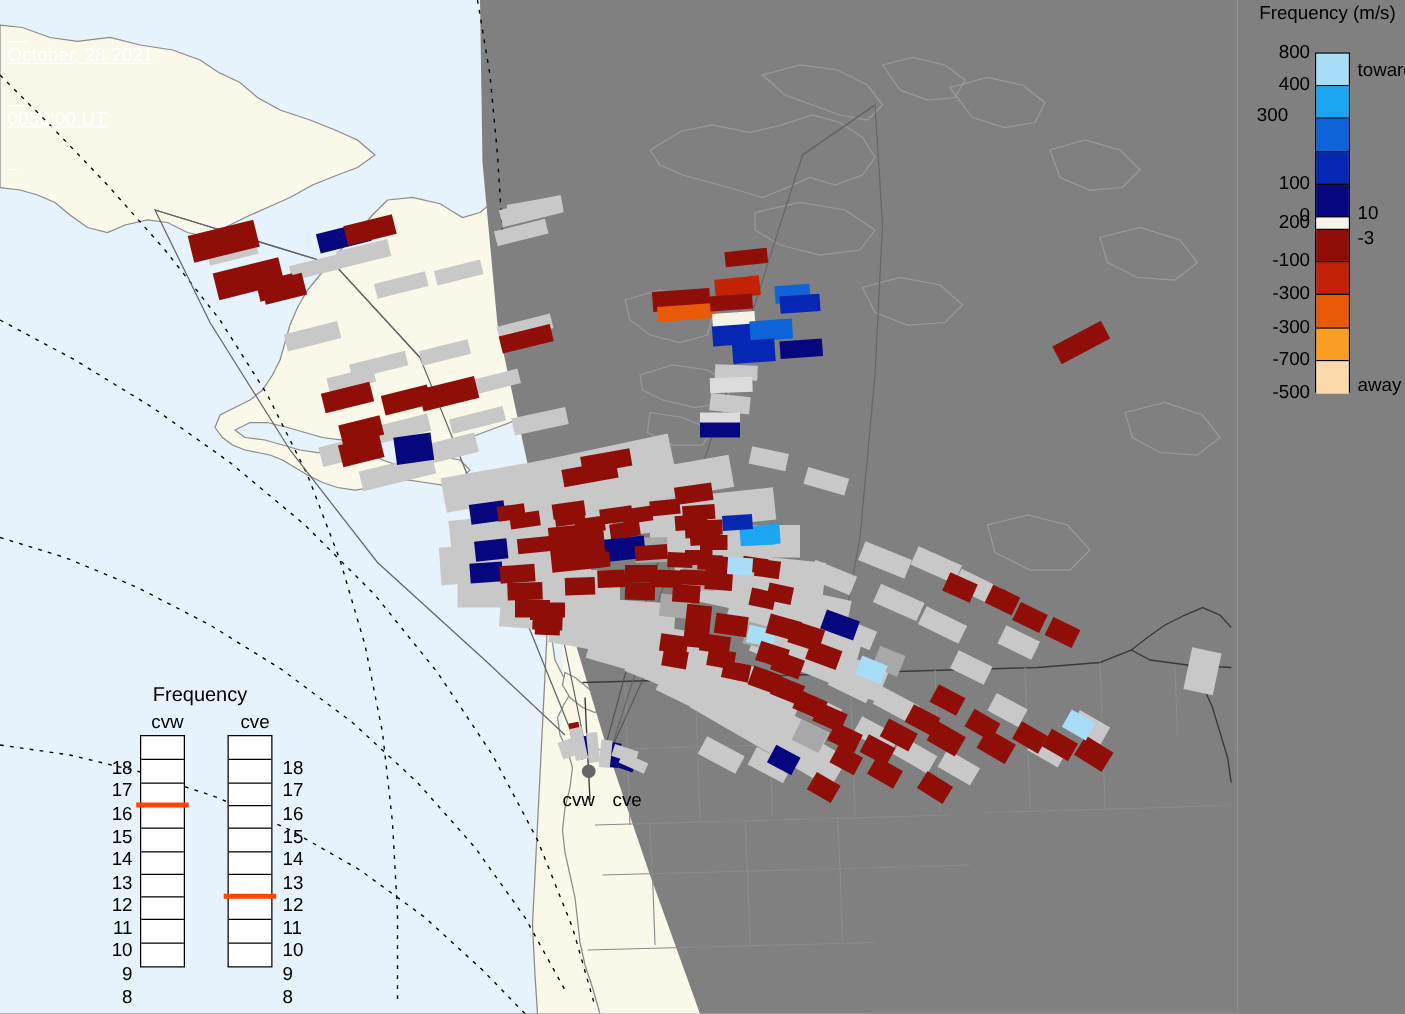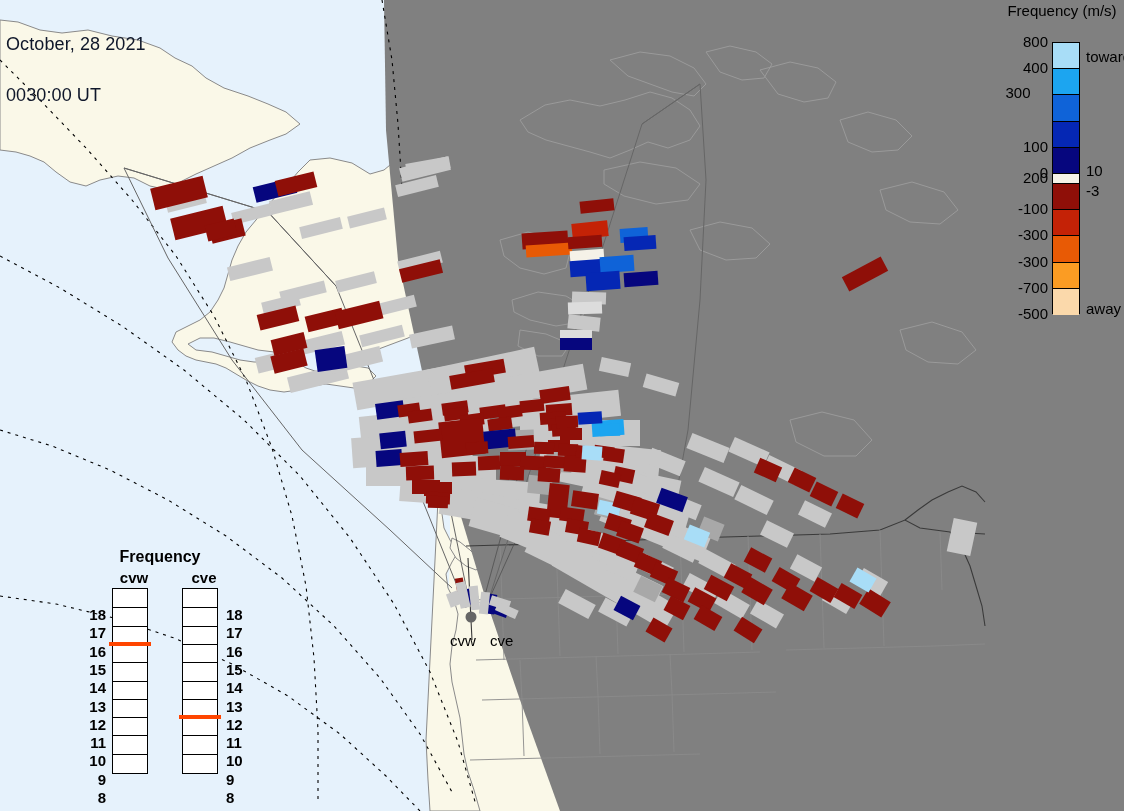--- a/index.html
+++ b/index.html
@@ -1,33 +1,33 @@
 <!DOCTYPE html>
 <html><head>
 <meta charset="utf-8">
 <title>SuperDARN Velocity Map</title>
 <style>
   html,body{margin:0;padding:0;background:#808080;}
   body{font-family:"Liberation Sans",sans-serif;}
   #stage{position:relative;width:1124px;height:811px;overflow:hidden;background:#808080;}
   #mapsvg{position:absolute;left:0;top:0;width:1124px;height:811px;}
-  .ts{position:absolute;left:6px;top:2px;color:#0f172a;font-size:18px;line-height:17px;white-space:pre;}
+  .ts{position:absolute;left:6px;top:2px;color:#ffffff;font-size:15px;line-height:17px;white-space:pre;text-decoration:underline;}
   .ts div{letter-spacing:0.1px;}
 
   
   #cbar{position:absolute;left:990px;top:0;width:134px;height:330px;}
   #cbTitle{position:absolute;left:10px;top:2px;width:124px;text-align:center;font-size:15px;color:#000;}
   #cbBox{position:absolute;left:62px;top:42px;width:28px;height:272px;border:1px solid #000;box-sizing:border-box;}
   .cseg{width:100%;box-sizing:border-box;border-bottom:1px solid #000;}
   .cseg:last-child{border-bottom:none;}
   .cbl{position:absolute;right:76px;font-size:15px;color:#000;text-align:right;width:60px;}
   .cbr{position:absolute;left:96px;font-size:15px;color:#000;white-space:nowrap;}
 
   
-  #freq{position:absolute;left:85px;top:545px;width:165px;height:250px;font-weight:bold;}
+  #freq{position:absolute;left:85px;top:545px;width:165px;height:250px;}
   #freqTitle{position:absolute;left:0px;top:3px;width:150px;text-align:center;font-size:16px;color:#000;}
   .fcol{position:absolute;top:24px;}
   .fcap{font-size:15px;color:#000;text-align:center;width:44px;}
   .fbar{position:relative;margin-top:2px;width:36px;height:186px;border:1.5px solid #000;box-sizing:border-box;background:#fff;}
   .ftick{position:absolute;left:0;width:100%;height:0;border-top:1px solid #000;}
   .fmark{position:absolute;left:-4px;width:calc(100% + 8px);height:4px;background:#ff4500;}
   .flab{position:absolute;font-size:15px;color:#000;width:26px;text-align:right;}
   .flabR{position:absolute;font-size:15px;color:#000;width:26px;text-align:left;}
 
   

